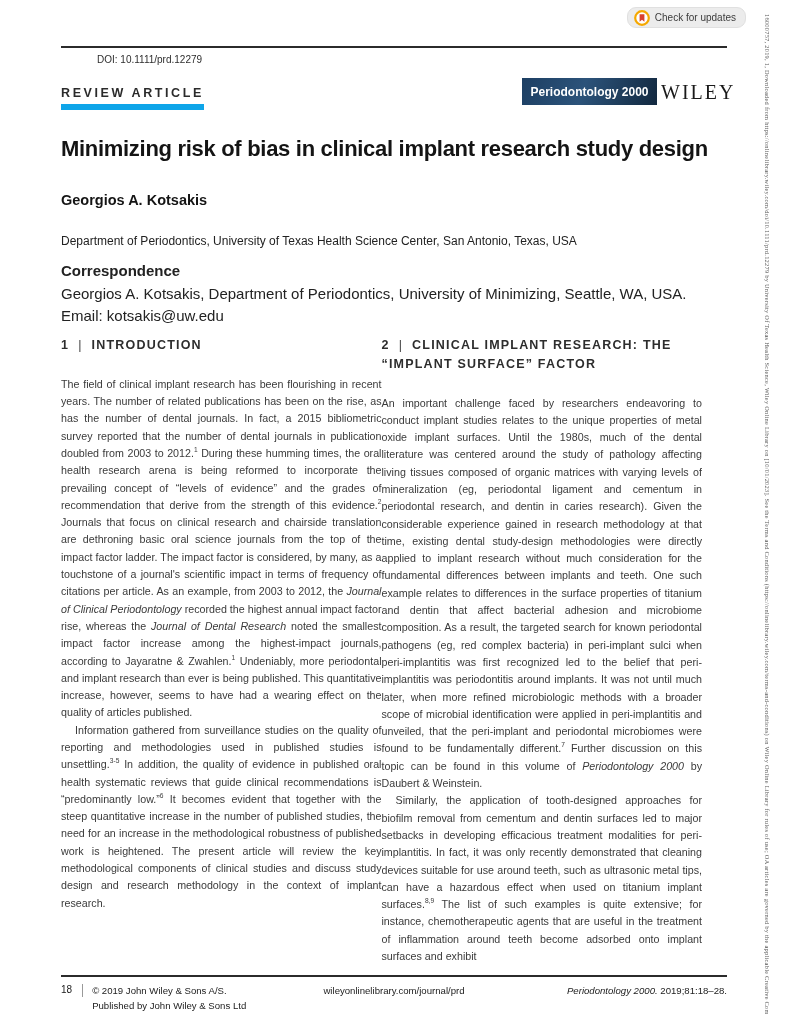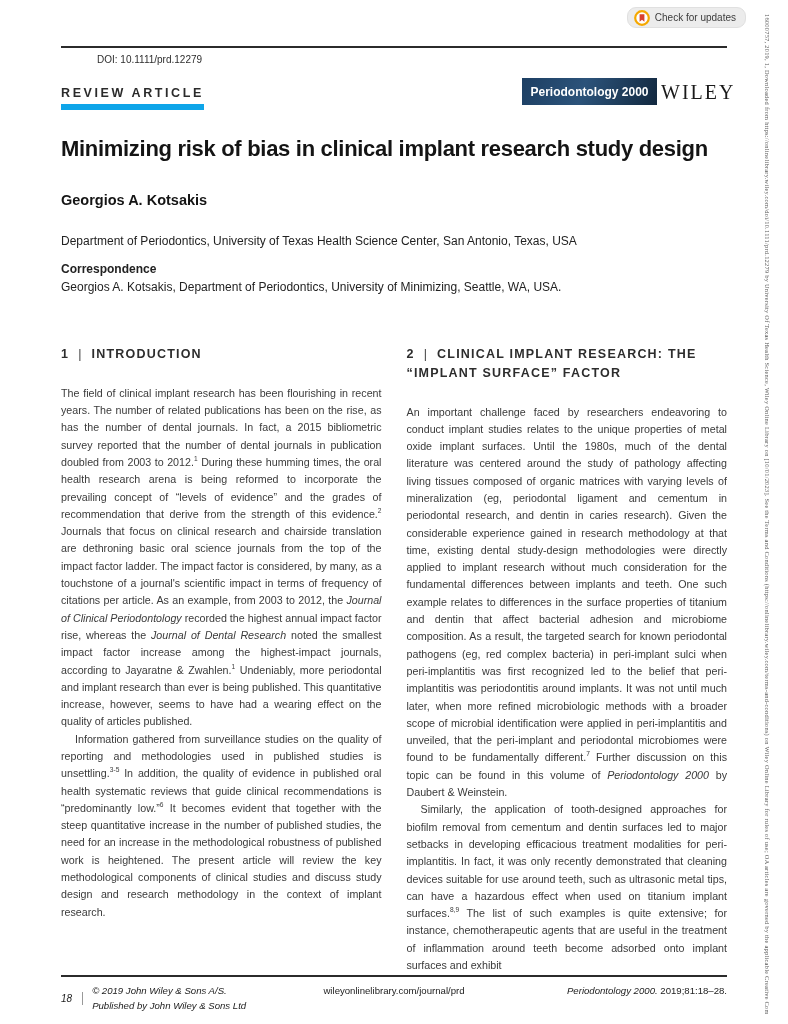--- a/index.html
+++ b/index.html
@@ -38,39 +38,39 @@
   .wiley {
     position:absolute; left:661px; top:81px; font-family:"Liberation Serif", serif;
     font-size:20px; letter-spacing:2px; color:var(--wiley_black,#1a1a1a);
   }
   .title {
     position:absolute; left:61px; top:136px; width:680px; font-size:22px; font-weight:700;
     letter-spacing:-0.3px; color:#141414; white-space:nowrap;
   }
   .author { position:absolute; left:61px; top:192px; font-size:14.5px; font-weight:700; color:#141414;text-align:center; }
   .affil { position:absolute; left:61px; top:234px; font-size:12px; color:#222; }
-  .corr { position:absolute; left:61px; top:260px; font-size:12px; color:#222; line-height:1.5; }
+  .corr { position:absolute; left:61px; top:260px; font-size:15px; color:#222; line-height:1.5; }
   .corr-label { font-weight:700; }
   
-  .columns { position:absolute; left:61px; top:345px; width:666px; display:flex; gap:25px; }
+  .columns { position:absolute; left:61px; top:336px; width:666px; display:flex; }
   .col { width:320.5px; }
   .sec {
     font-size:12.5px; font-weight:700; letter-spacing:1.2px; color:#2d2d2d;
     margin-bottom:21px; line-height:1.5;
   }
   .sec .pipe { font-weight:400; color:#444; padding:0 9px; }
   .para {
     font-size:10.7px; line-height:17.3px; text-align:justify; color:#3a3a3a;
   }
   .para.indent { text-indent:14px; }
   .para sup { font-size:0.62em; line-height:0; vertical-align:super; }
   .para i { font-style:italic; }
   
   .footer { position:absolute; left:61px; top:984px; width:666px; font-size:9.6px; color:#222; }
-  .footer-left { display:flex; align-items:center;font-style:italic; }
+  .footer-left { display:flex; align-items:flex-start; }
   .pageno { font-size:10px; color:#1a1a1a; }
   .fdiv { display:inline-block; width:1px; height:13px; background:#999; margin:0 9px 0 10px; }
   .copy { line-height:1.55; }
   .furl { position:absolute; left:50%; top:1px; transform:translateX(-50%); }
   .fcit { position:absolute; right:0; top:1px; }
   .fcit i { font-style:italic; }
 </style>
 </head>
 <body>
 
@@ -93,20 +93,21 @@
   <div class="jbadge">Periodontology 2000</div>
   <div class="wiley">WILEY</div>
 
   <h1 class="title">Minimizing risk of bias in clinical implant research study design</h1>
   <div class="author">Georgios A. Kotsakis</div>
   <div class="affil">Department of Periodontics, University of Texas Health Science Center, San Antonio, Texas, USA</div>
 
   <div class="corr">
     <div class="corr-label">Correspondence</div>
     <div>Georgios A. Kotsakis, Department of Periodontics, University of Minimizing, Seattle, WA, USA.</div>
+    <div>Email: kotsakis@uw.edu</div>
   </div>
 
   <div class="columns">
     <div class="col">
       <h2 class="sec"><span>1</span><span class="pipe">|</span><span>INTRODUCTION</span></h2>
       <p class="para">The field of clinical implant research has been flourishing in recent years. The number of related publications has been on the rise, as has the number of dental journals. In fact, a 2015 bibliometric survey reported that the number of dental journals in publication doubled from 2003 to 2012.<sup>1</sup> During these humming times, the oral health research arena is being reformed to incorporate the prevailing concept of “levels of evidence” and the grades of recommendation that derive from the strength of this evidence.<sup>2</sup> Journals that focus on clinical research and chairside translation are dethroning basic oral science journals from the top of the impact factor ladder. The impact factor is considered, by many, as a touchstone of a journal's scientific impact in terms of frequency of citations per article. As an example, from 2003 to 2012, the <i>Journal of Clinical Periodontology</i> recorded the highest annual impact factor rise, whereas the <i>Journal of Dental Research</i> noted the smallest impact factor increase among the highest-impact journals, according to Jayaratne &amp; Zwahlen.<sup>1</sup> Undeniably, more periodontal and implant research than ever is being published. This quantitative increase, however, seems to have had a wearing effect on the quality of articles published.</p>
       <p class="para indent">Information gathered from surveillance studies on the quality of reporting and methodologies used in published studies is unsettling.<sup>3-5</sup> In addition, the quality of evidence in published oral health systematic reviews that guide clinical recommendations is “predominantly low.”<sup>6</sup> It becomes evident that together with the steep quantitative increase in the number of published studies, the need for an increase in the methodological robustness of published work is heightened. The present article will review the key methodological components of clinical studies and discuss study design and research methodology in the context of implant research.</p>
     </div>
     <div class="col">
       <h2 class="sec"><span>2</span><span class="pipe">|</span><span>CLINICAL IMPLANT RESEARCH: THE “IMPLANT SURFACE” FACTOR</span></h2>

